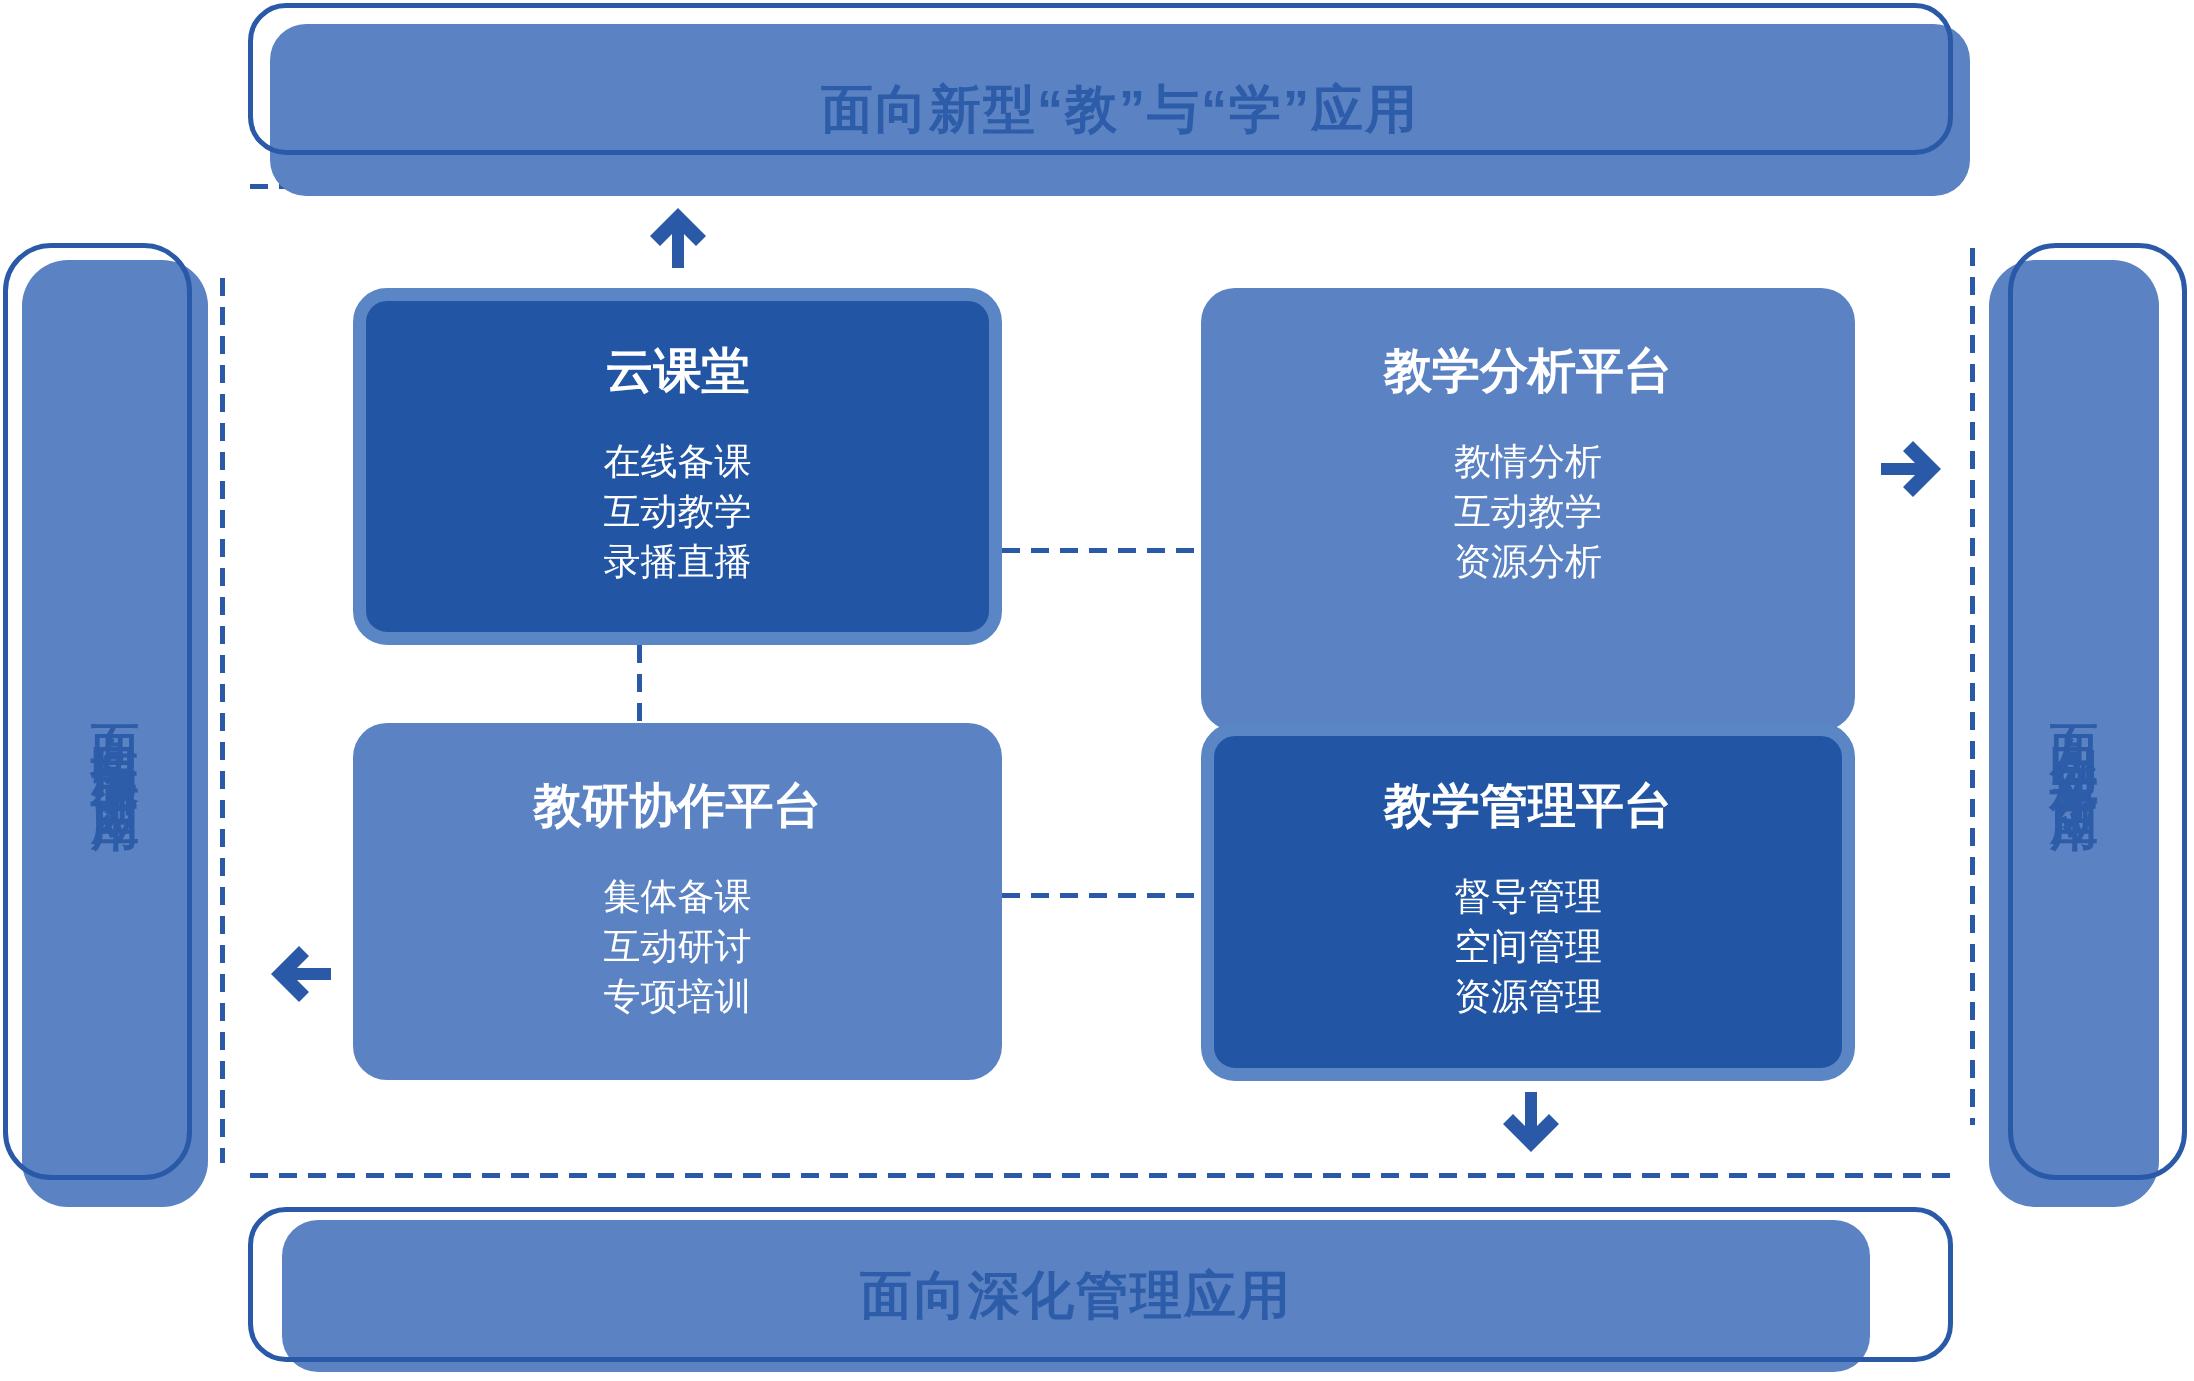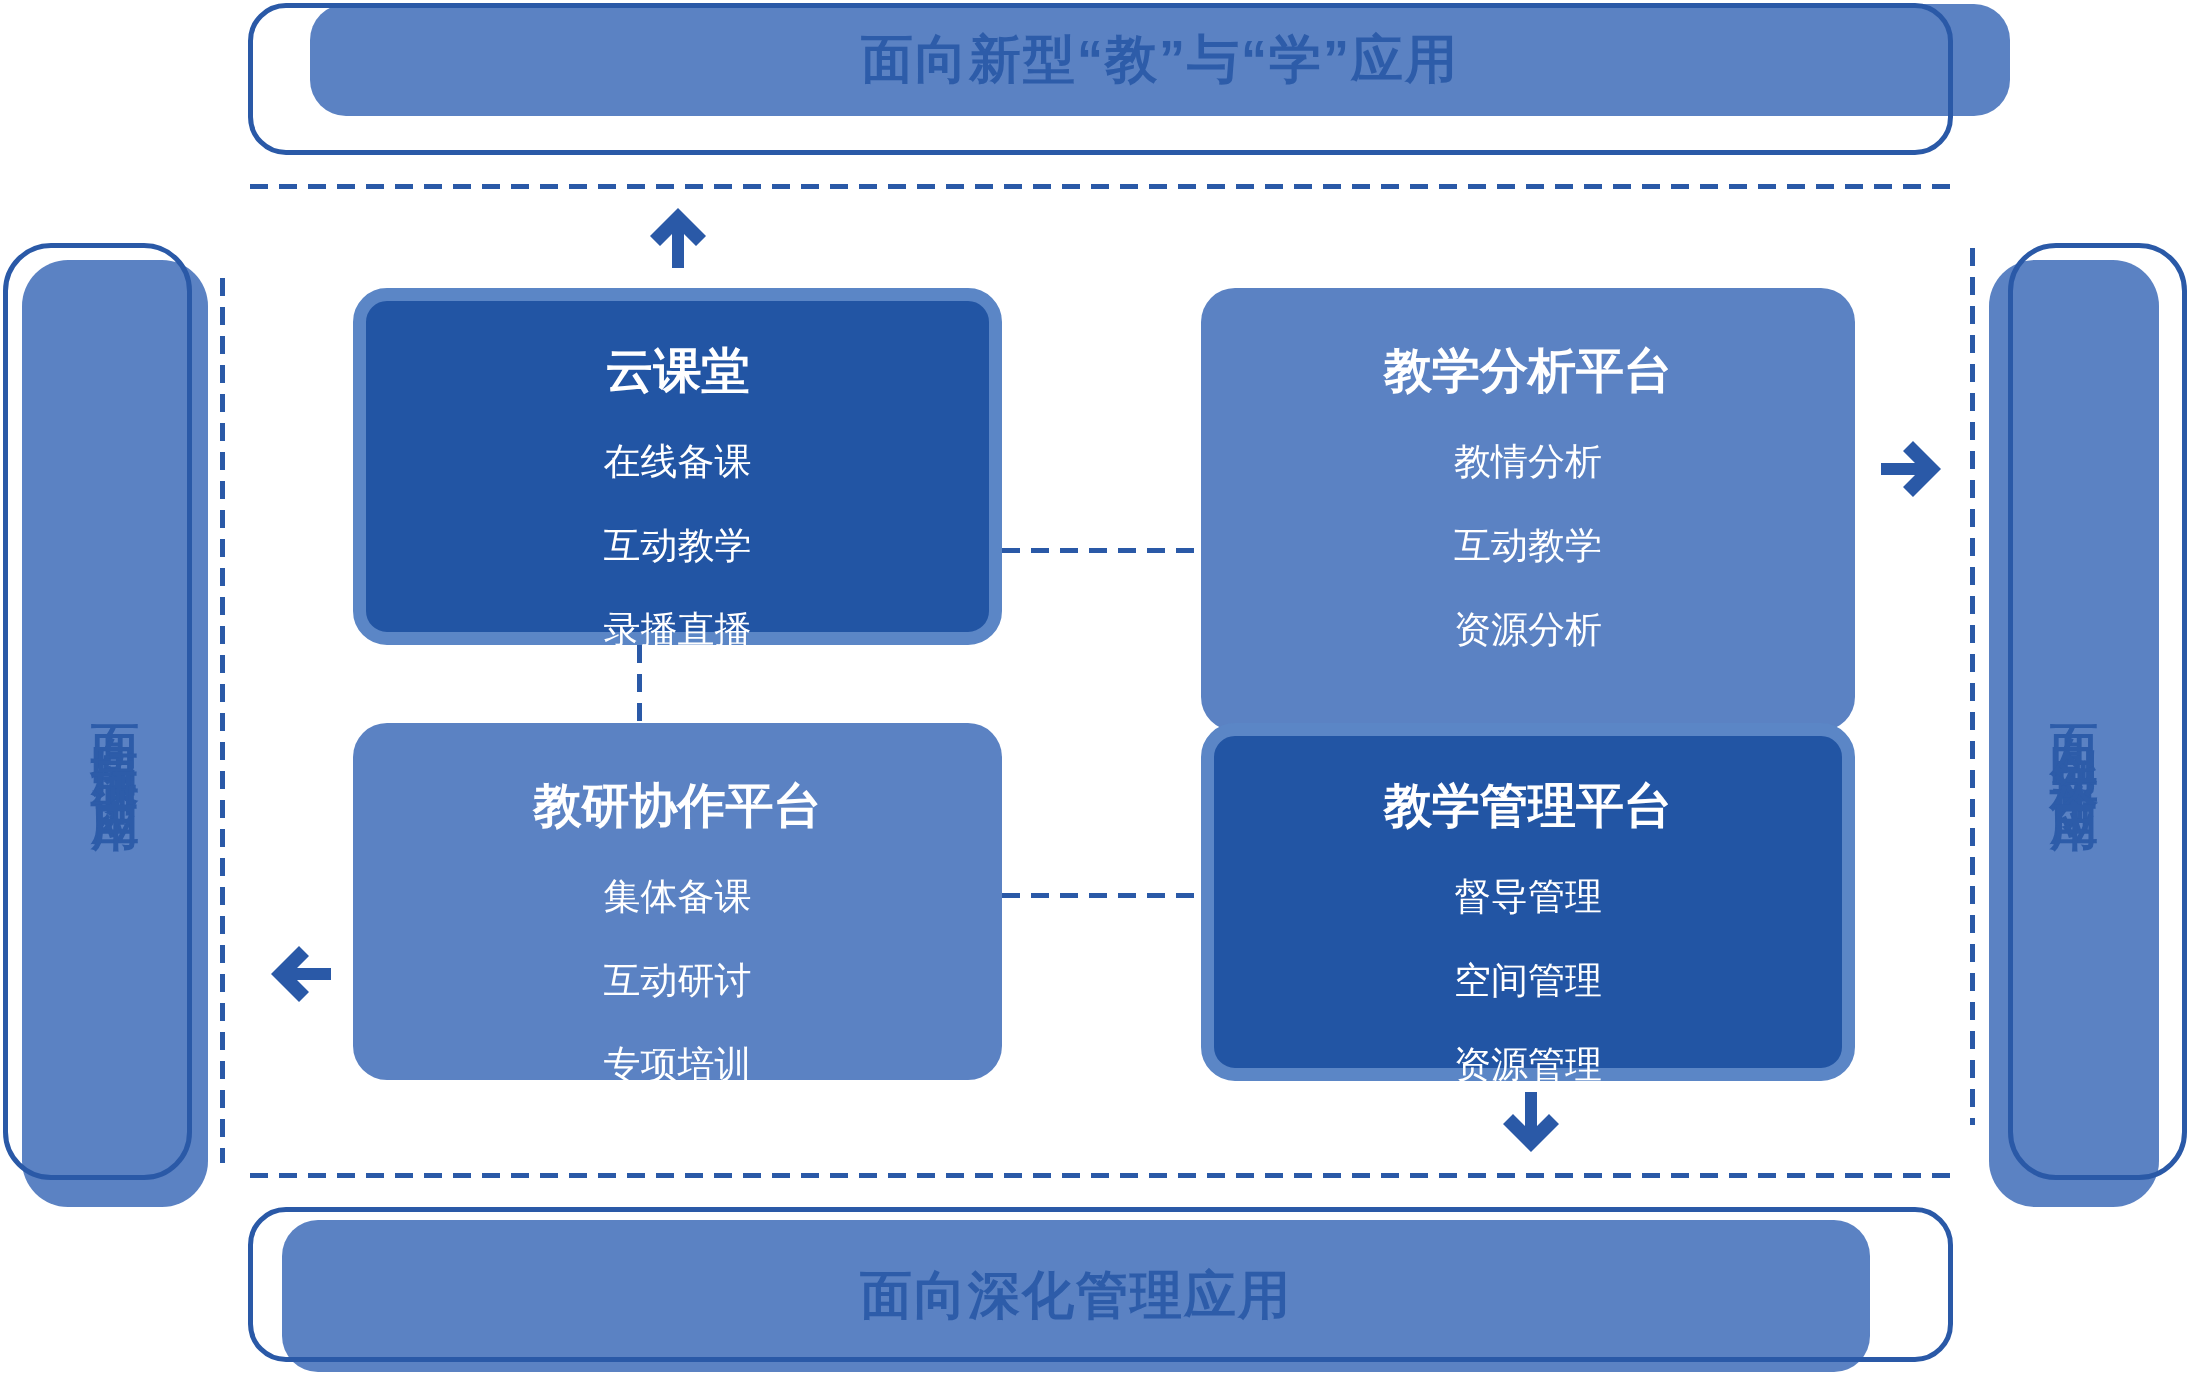--- a/index.html
+++ b/index.html
@@ -15,39 +15,39 @@
 
   
   .fill{position:absolute;background:var(--medium);border-radius:36px;z-index:1;display:flex;align-items:center;justify-content:center;}
   .outline{position:absolute;border:5px solid var(--stroke);border-radius:38px;z-index:2;pointer-events:none;}
   .banner-label{color:var(--textblue);font-weight:bold;font-size:52px;letter-spacing:2px;}
   .vert .banner-label{writing-mode:vertical-rl;text-orientation:upright;font-size:48px;letter-spacing:12px;}
   .vert.fill{border-radius:46px;}
   .vert.outline{border-radius:48px;}
 
   
-  .top-fill{left:270px;top:4px;width:1700px;height:112px;margin-left:40px;}
+  .top-fill{left:270px;top:24px;width:1700px;height:172px;}
   .top-outline{left:248px;top:3px;width:1705px;height:152px;}
   
   .bottom-fill{left:282px;top:1220px;width:1588px;height:152px;}
   .bottom-outline{left:248px;top:1207px;width:1705px;height:155px;}
   
   .left-fill{left:22px;top:260px;width:186px;height:947px;}
   .left-outline{left:3px;top:243px;width:189px;height:937px;}
   
   .right-fill{left:1989px;top:260px;width:170px;height:947px;}
   .right-outline{left:2008px;top:243px;width:179px;height:937px;}
 
   
   .pbox{position:absolute;border-radius:34px;display:flex;flex-direction:column;align-items:center;z-index:1;
         padding-top:38px;border:13px solid transparent;}
   .pbox.dark{background:var(--dark);border-color:var(--medium-border);}
   .pbox.light{background:var(--medium);}
   .pbox .title{color:#ffffff;font-size:48px;font-weight:bold;margin-bottom:34px;}
-  .pbox .items{display:flex;flex-direction:column;align-items:center;gap:34px;}
+  .pbox .items{display:flex;flex-direction:column;align-items:center;}
   .pbox .item{color:#ffffff;font-size:37px;}
   .box-a{left:353px;top:288px;width:649px;height:357px;}
   .box-b{left:1201px;top:288px;width:654px;height:443px;}
   .box-c{left:353px;top:723px;width:649px;height:357px;}
   .box-d{left:1201px;top:723px;width:654px;height:358px;}
 
   
   .dash-h{position:absolute;height:5px;z-index:0;
     background:repeating-linear-gradient(to right,var(--stroke) 0 18px,transparent 18px 29px);}
   .dash-v{position:absolute;width:5px;z-index:0;

